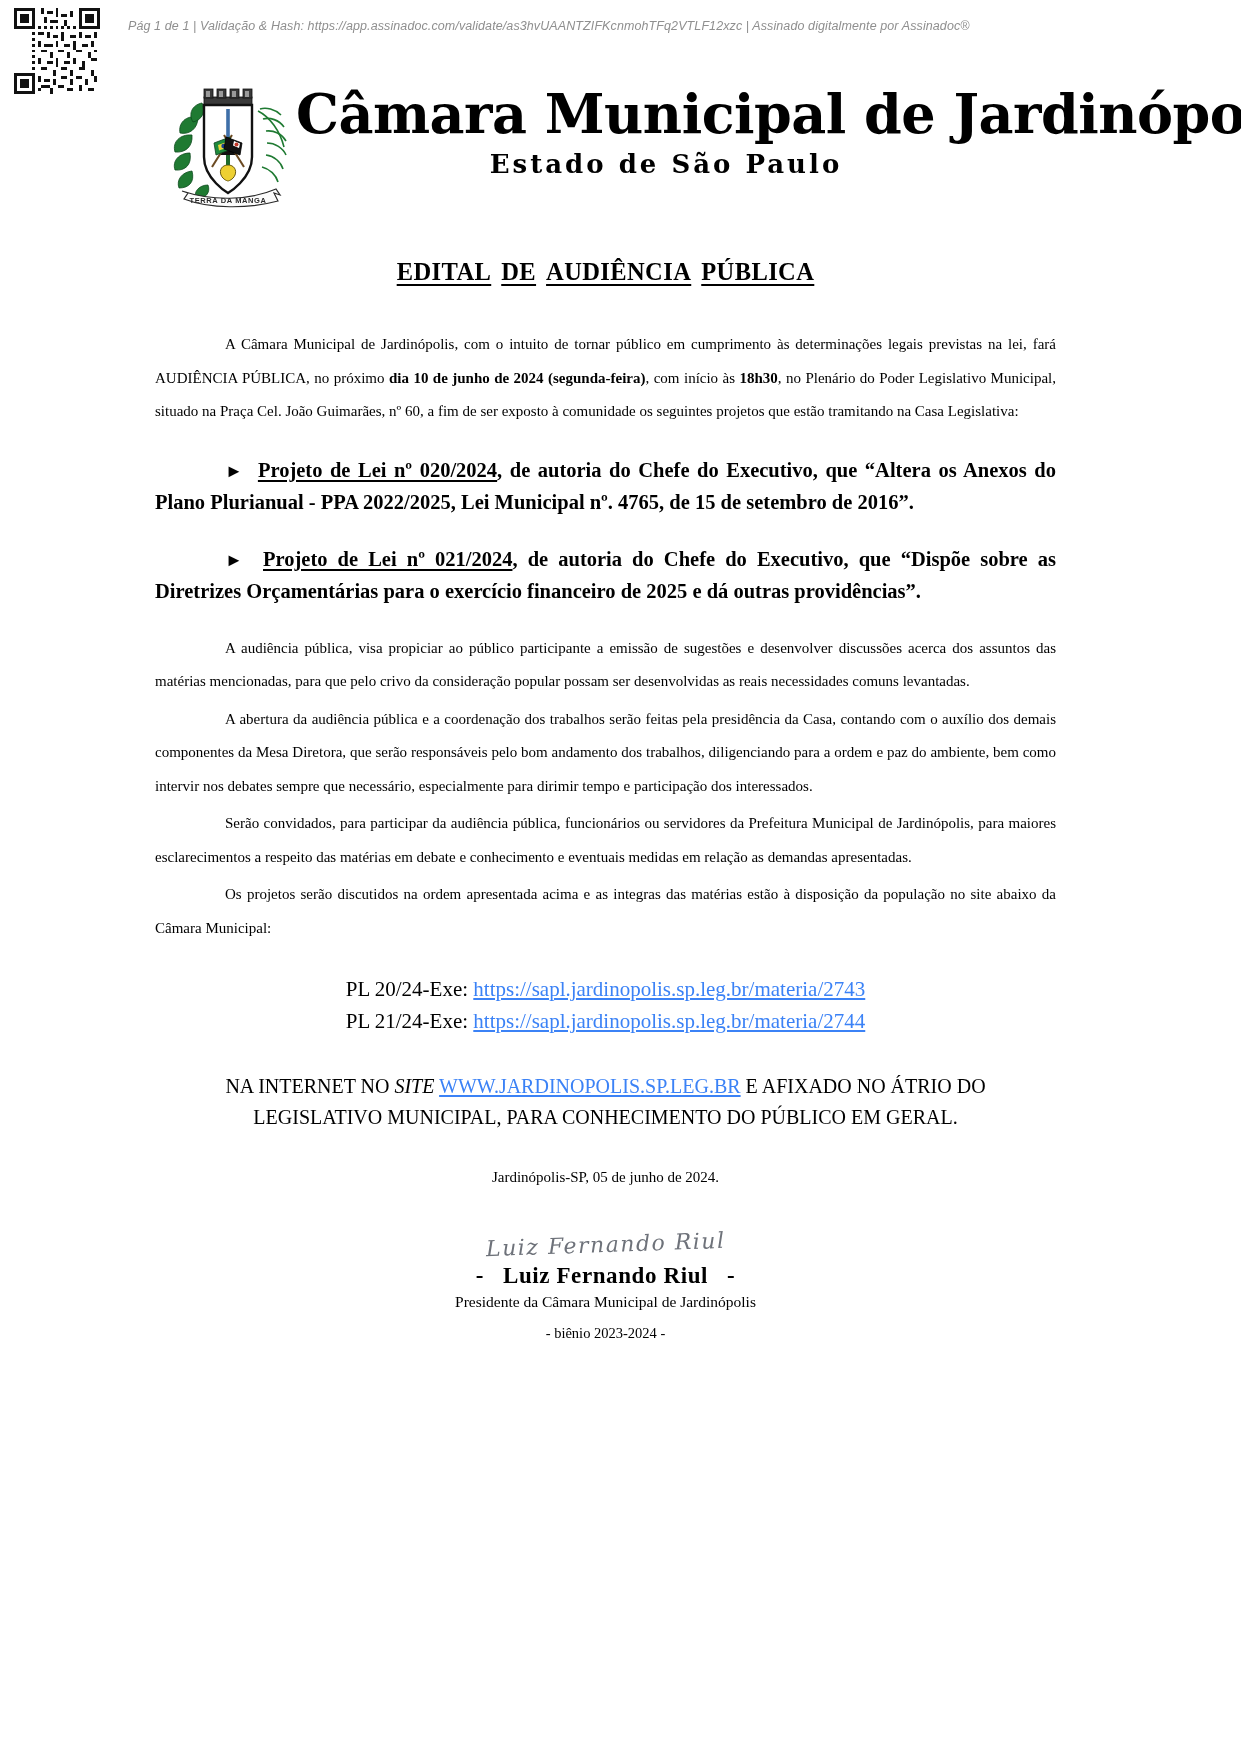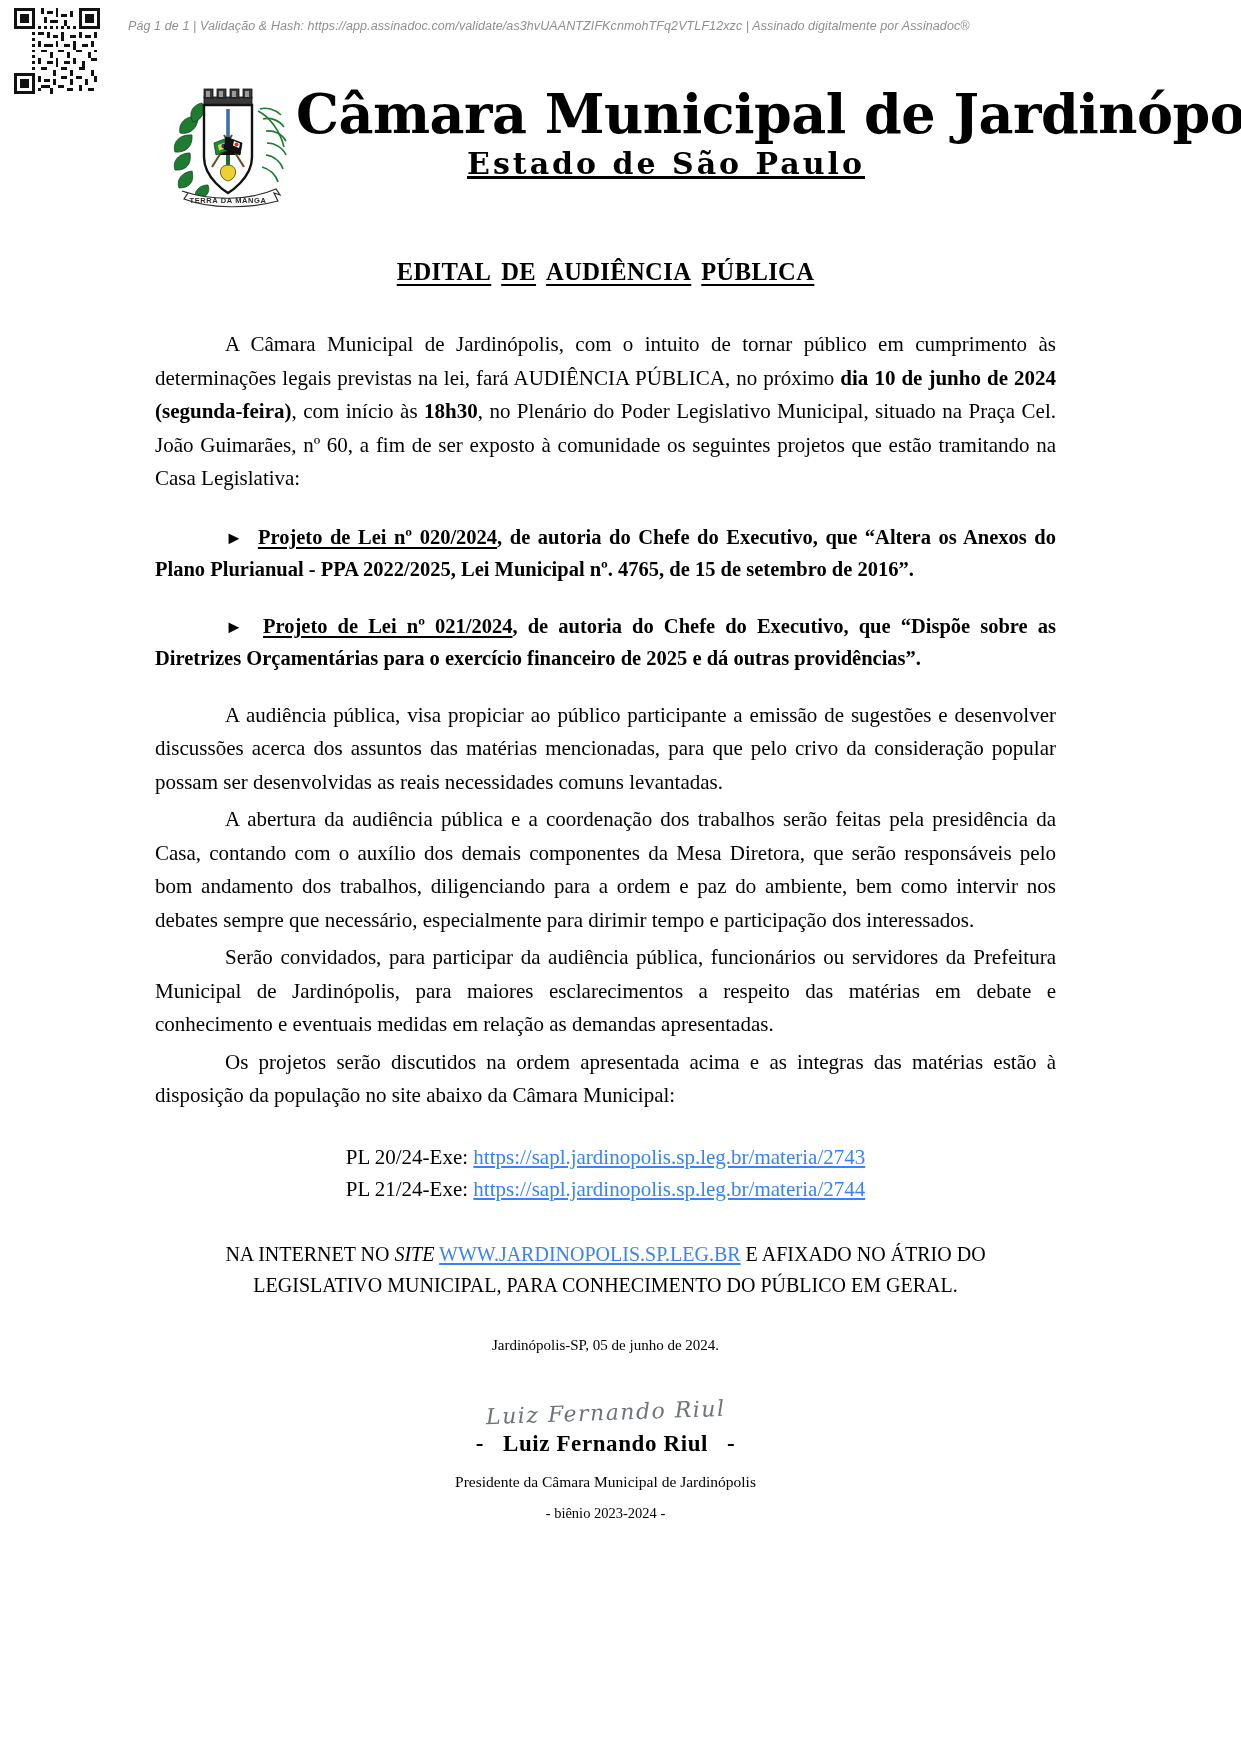--- a/index.html
+++ b/index.html
@@ -59,25 +59,24 @@
     font-weight:bold;
     font-size:54px;
     line-height:60px;
     letter-spacing:-0.5px;
     white-space:nowrap;
     transform:scaleX(1.0);
   }
   .mast-sub{
     font-family:"DejaVu Serif", serif;
     font-weight:bold;
-    font-size:30px;
+    font-size:26px;
     line-height:36px;
     letter-spacing:3px;
     margin-top:2px;
-    text-decoration:underline;
   }
 
   
   .page{
     position:absolute;
     left:155px;
     top:258px;
     width:901px;
   }
 
@@ -87,21 +86,21 @@
     text-align:center;
     letter-spacing:0.4px;
     margin:0 0 42px 0;
     text-decoration:underline;
     text-underline-offset:4px;
   }
   h1.doc-title .sp{display:inline-block;width:10px;}
 
   p.body{
     margin:0 0 0 0;
-    font-size:21px;
+    font-size:15px;
     line-height:33.5px;
     text-align:justify;
     text-justify:inter-word;
     hyphens:none;
   }
   p.body.indent{ text-indent:70px; }
   p.gap{ margin-top:25px; }
   p.gap-sm{ margin-top:4px; }
 
   .law-item{
@@ -157,21 +156,21 @@
     opacity:.85;
   }
   .sig-name{
     margin-top:6px;
     font-size:23px;
     font-weight:bold;
     letter-spacing:0.6px;
   }
   .sig-name .dash{font-weight:bold;}
   .sig-role{
-    margin-top:16px;
+    margin-top:4px;
     font-size:15.5px;
   }
   .sig-term{
     margin-top:14px;
     font-size:14.5px;
   }
 </style>
 </head>
 <body>
 

